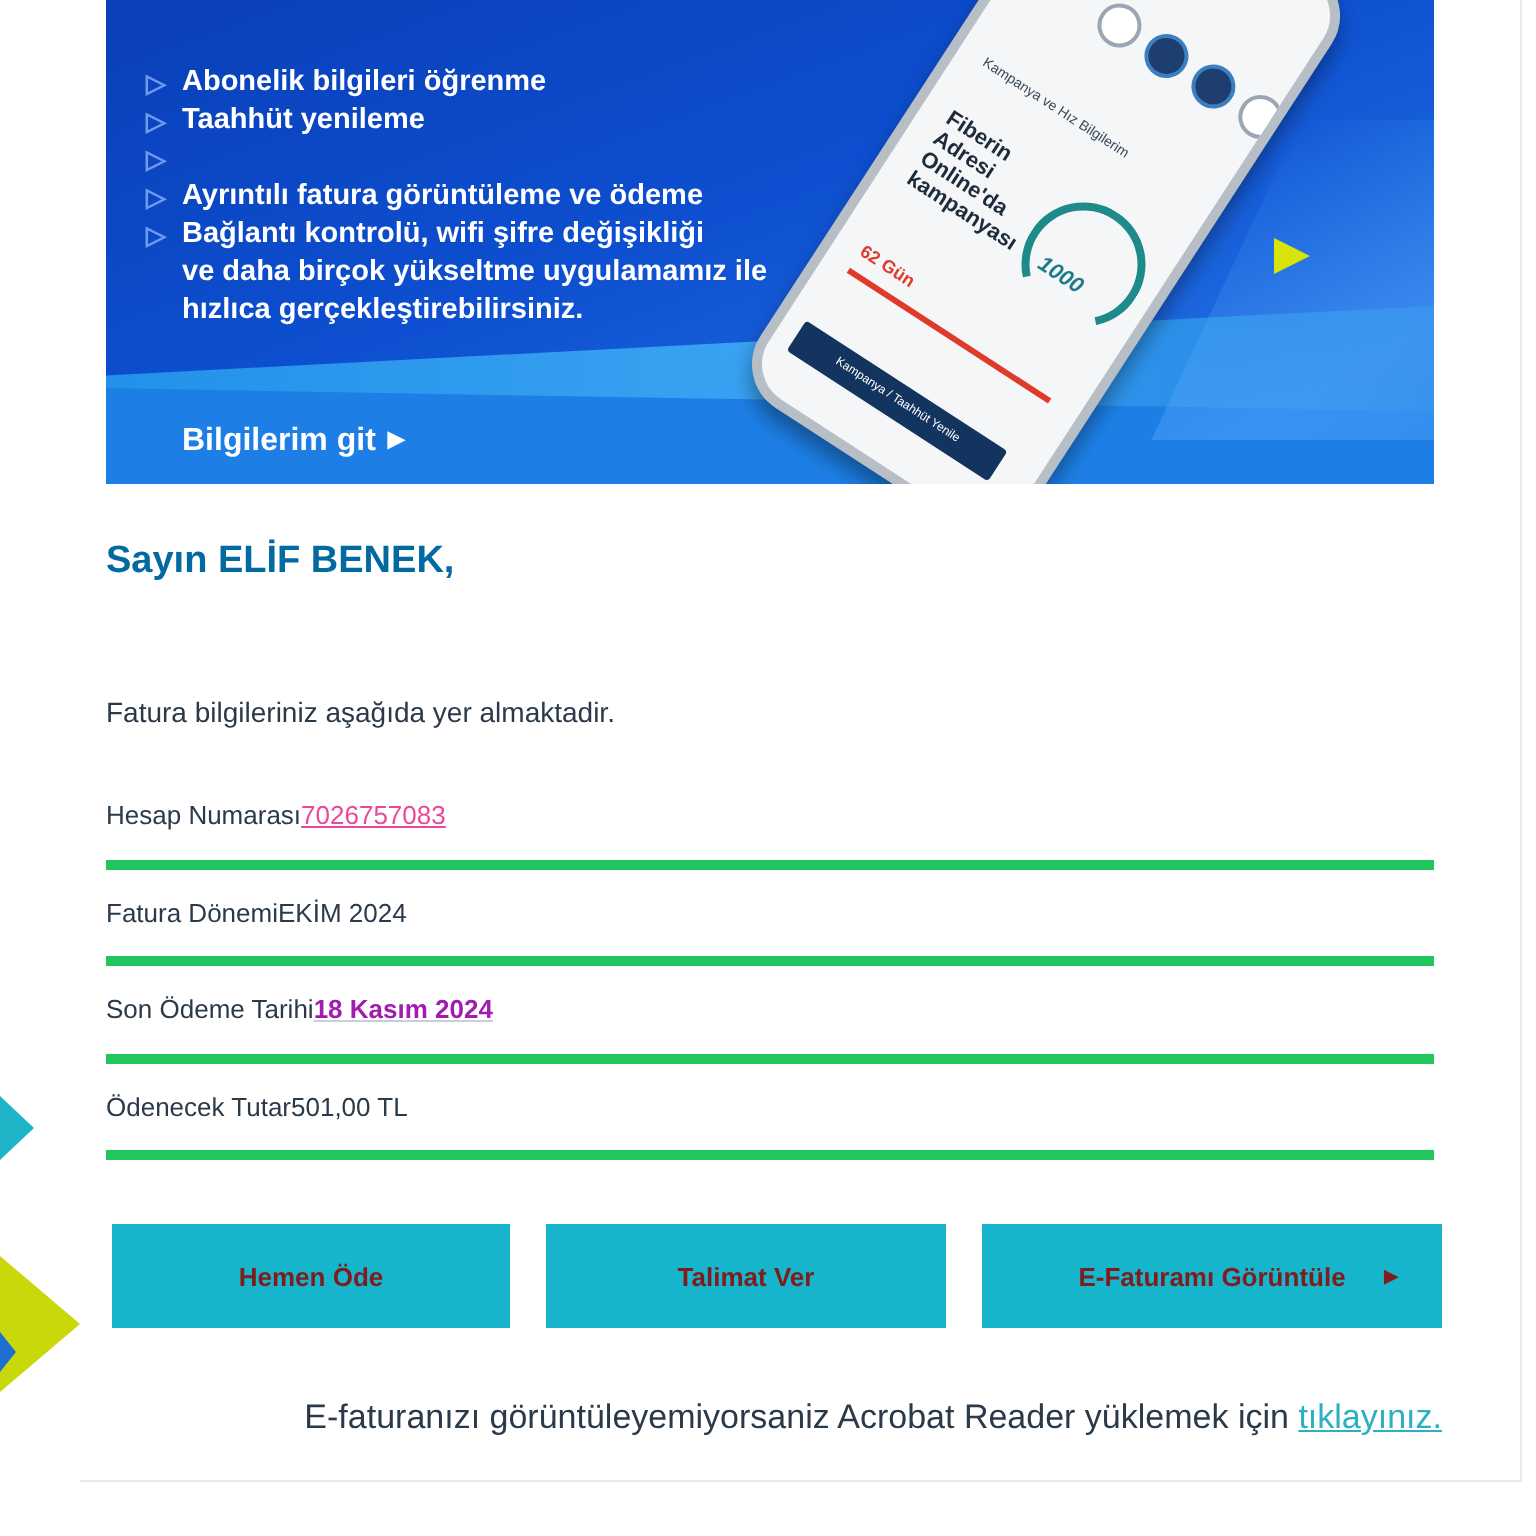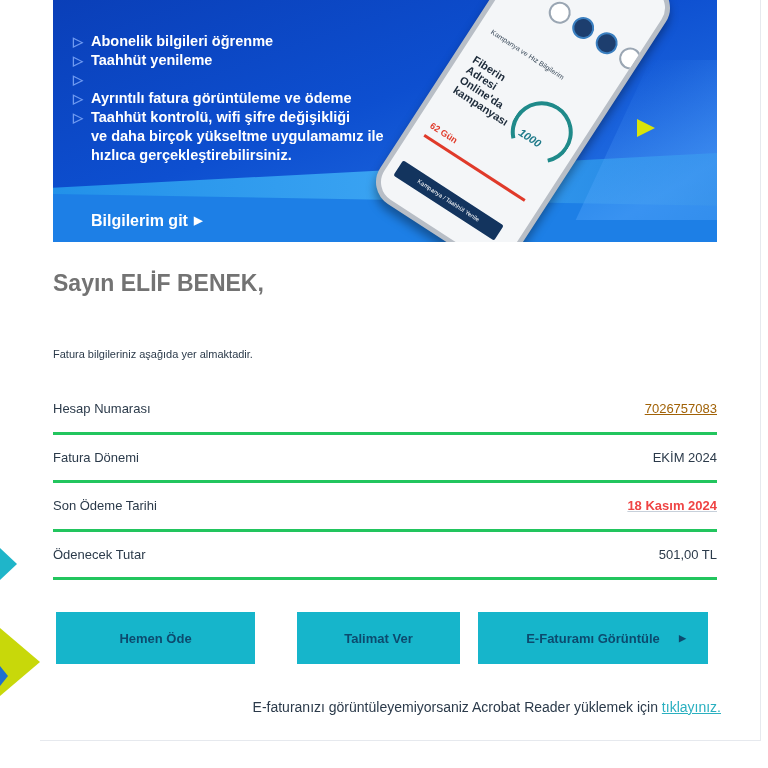--- a/index.html
+++ b/index.html
@@ -36,37 +36,37 @@
   .phone .gauge { position: absolute; left: 80px; top: 150px; width: 62px; height: 62px; border-radius: 50%; border: 4px solid #1f8a8a; border-bottom-color: transparent; }
   .phone .gauge-val { position: absolute; left: 92px; top: 186px; font-size: 11px; color: #1f7a8a; font-style: italic; font-weight: bold; }
   .phone .days { position: absolute; left: 14px; top: 230px; font-size: 9px; color: #e03a2a; font-weight: bold; }
   .phone .bar { position: absolute; left: 14px; top: 246px; width: 120px; height: 3px; background: #e03a2a; }
   .phone .cta { position: absolute; left: 10px; top: 280px; width: 120px; height: 18px; background: #13345e; color: #fff; font-size: 6px; text-align: center; line-height: 18px; border-radius: 2px; }
   .phone .circles { position: absolute; left: 50px; top: 60px; display: flex; gap: 6px; }
   .phone .circles span { width: 22px; height: 22px; border-radius: 50%; border: 2px solid #9aa6b3; background: #fff; display: block; }
   .phone .circles span.dk { background: #1d3e6e; border-color: #3a7fc0; }
 
   
-  .greeting { position: absolute; left: 53px; top: 270px; font-size: 23px; font-weight: bold; color: #737373; }
-  .intro { position: absolute; left: 53px; top: 348px; font-size: 11px; color: #2b3a4a; }
+  .greeting { position: absolute; left: 53px; top: 270px; font-size: 19px; font-weight: bold; color: #0369a1; }
+  .intro { position: absolute; left: 53px; top: 348px; font-size: 14px; color: #2b3a4a; }
 
   .rows { position: absolute; left: 53px; top: 386px; width: 664px; }
-  .row { height: 48.5px; border-bottom: 3px solid #22c55e; display: flex; align-items: center; justify-content: space-between; font-size: 13px; color: #2b3a4a; }
+  .row { height: 48.5px; border-bottom: 5px solid #22c55e; display: flex; align-items: center; font-size: 13px; color: #2b3a4a; }
   .row .val { text-align: right; }
-  .row .val.link { color: #a16207; text-decoration: underline; }
-  .row .val.bold { font-weight: bold; color: #ef4444; text-decoration: underline; text-decoration-color: #c7d0da; }
+  .row .val.link { color: #ec4899; text-decoration: underline; }
+  .row .val.bold { font-weight: bold; color: #a21caf; text-decoration: underline; text-decoration-color: #c7d0da; }
 
   .btns { position: absolute; left: 56px; top: 612px; display: flex; gap: 18px; }
-  .btn { height: 52px; background: #16b5cb; color: #0c4a6e; font-weight: bold; font-size: 13px; display: flex; align-items: center; justify-content: center; border: none; }
+  .btn { height: 52px; background: #16b5cb; color: #7f1d1d; font-weight: bold; font-size: 13px; display: flex; align-items: center; justify-content: center; border: none; }
   .btn.b1 { width: 199px; }
-  .btn.b2 { width: 163px; margin-left: 24px; }
+  .btn.b2 { width: 200px; }
   .btn.b3 { width: 230px; position: relative; }
   .btn.b3 .arrow { position: absolute; right: 22px; font-size: 9px; }
 
-  .footnote { position: absolute; right: 47px; top: 699px; font-size: 14px; color: #2b3a4a; }
+  .footnote { position: absolute; right: 47px; top: 699px; font-size: 17px; color: #2b3a4a; }
   .footnote a { color: #2ab0c0; text-decoration: underline; }
 </style>
 </head>
 <body>
 
 <div class="deco deco-cyan"></div>
 <div class="deco deco-lime"></div>
 <div class="deco deco-blue"></div>
 
 <div class="card"></div>
@@ -87,21 +87,21 @@
       </li>
     <li>
         <span class="tri">▷</span>
       </li>
     <li>
         <span class="tri">▷</span>
         <span>Ayrıntılı fatura görüntüleme ve ödeme</span>
       </li>
     <li>
         <span class="tri">▷</span>
-        <span>Taahhüt kontrolü, wifi şifre değişikliği</span>
+        <span>Bağlantı kontrolü, wifi şifre değişikliği</span>
       </li>
     <li class="cont">ve daha birçok yükseltme uygulamamız ile</li>
     <li class="cont">hızlıca gerçekleştirebilirsiniz.</li>
   </ul>
 
   <div class="phone">
     <div class="circles">
         <span></span>
         <span class="dk"></span>
         <span class="dk"></span>

